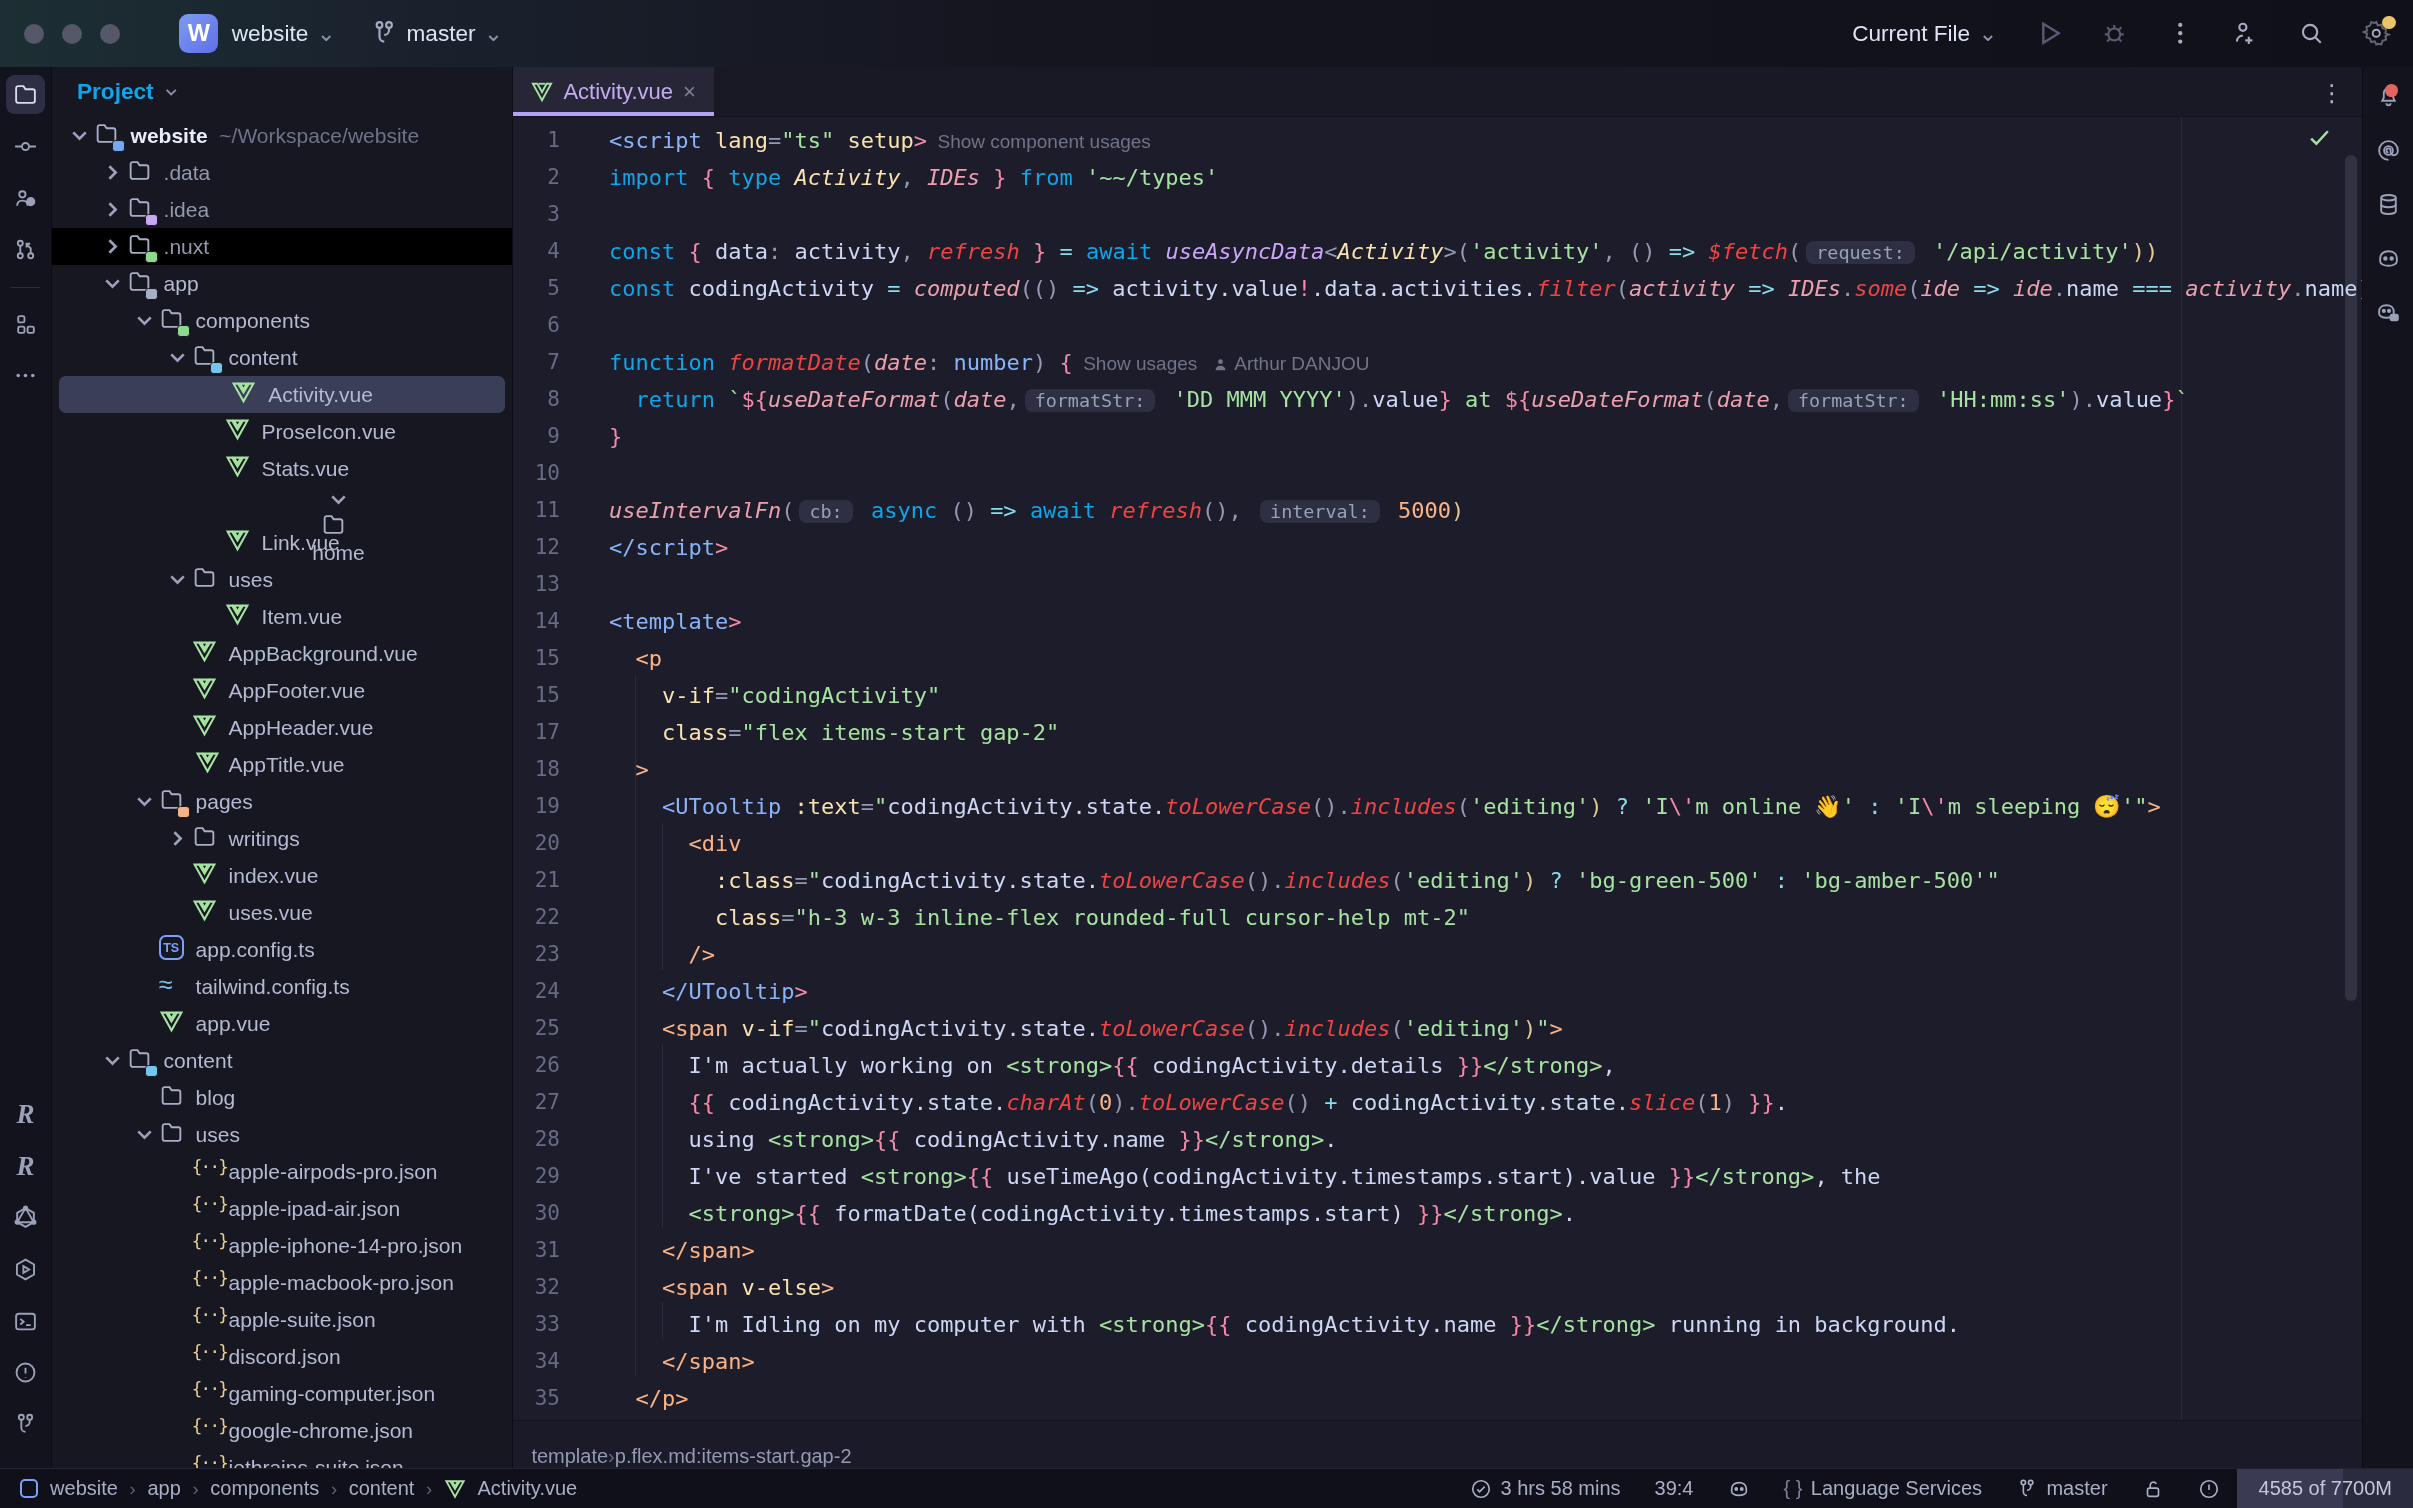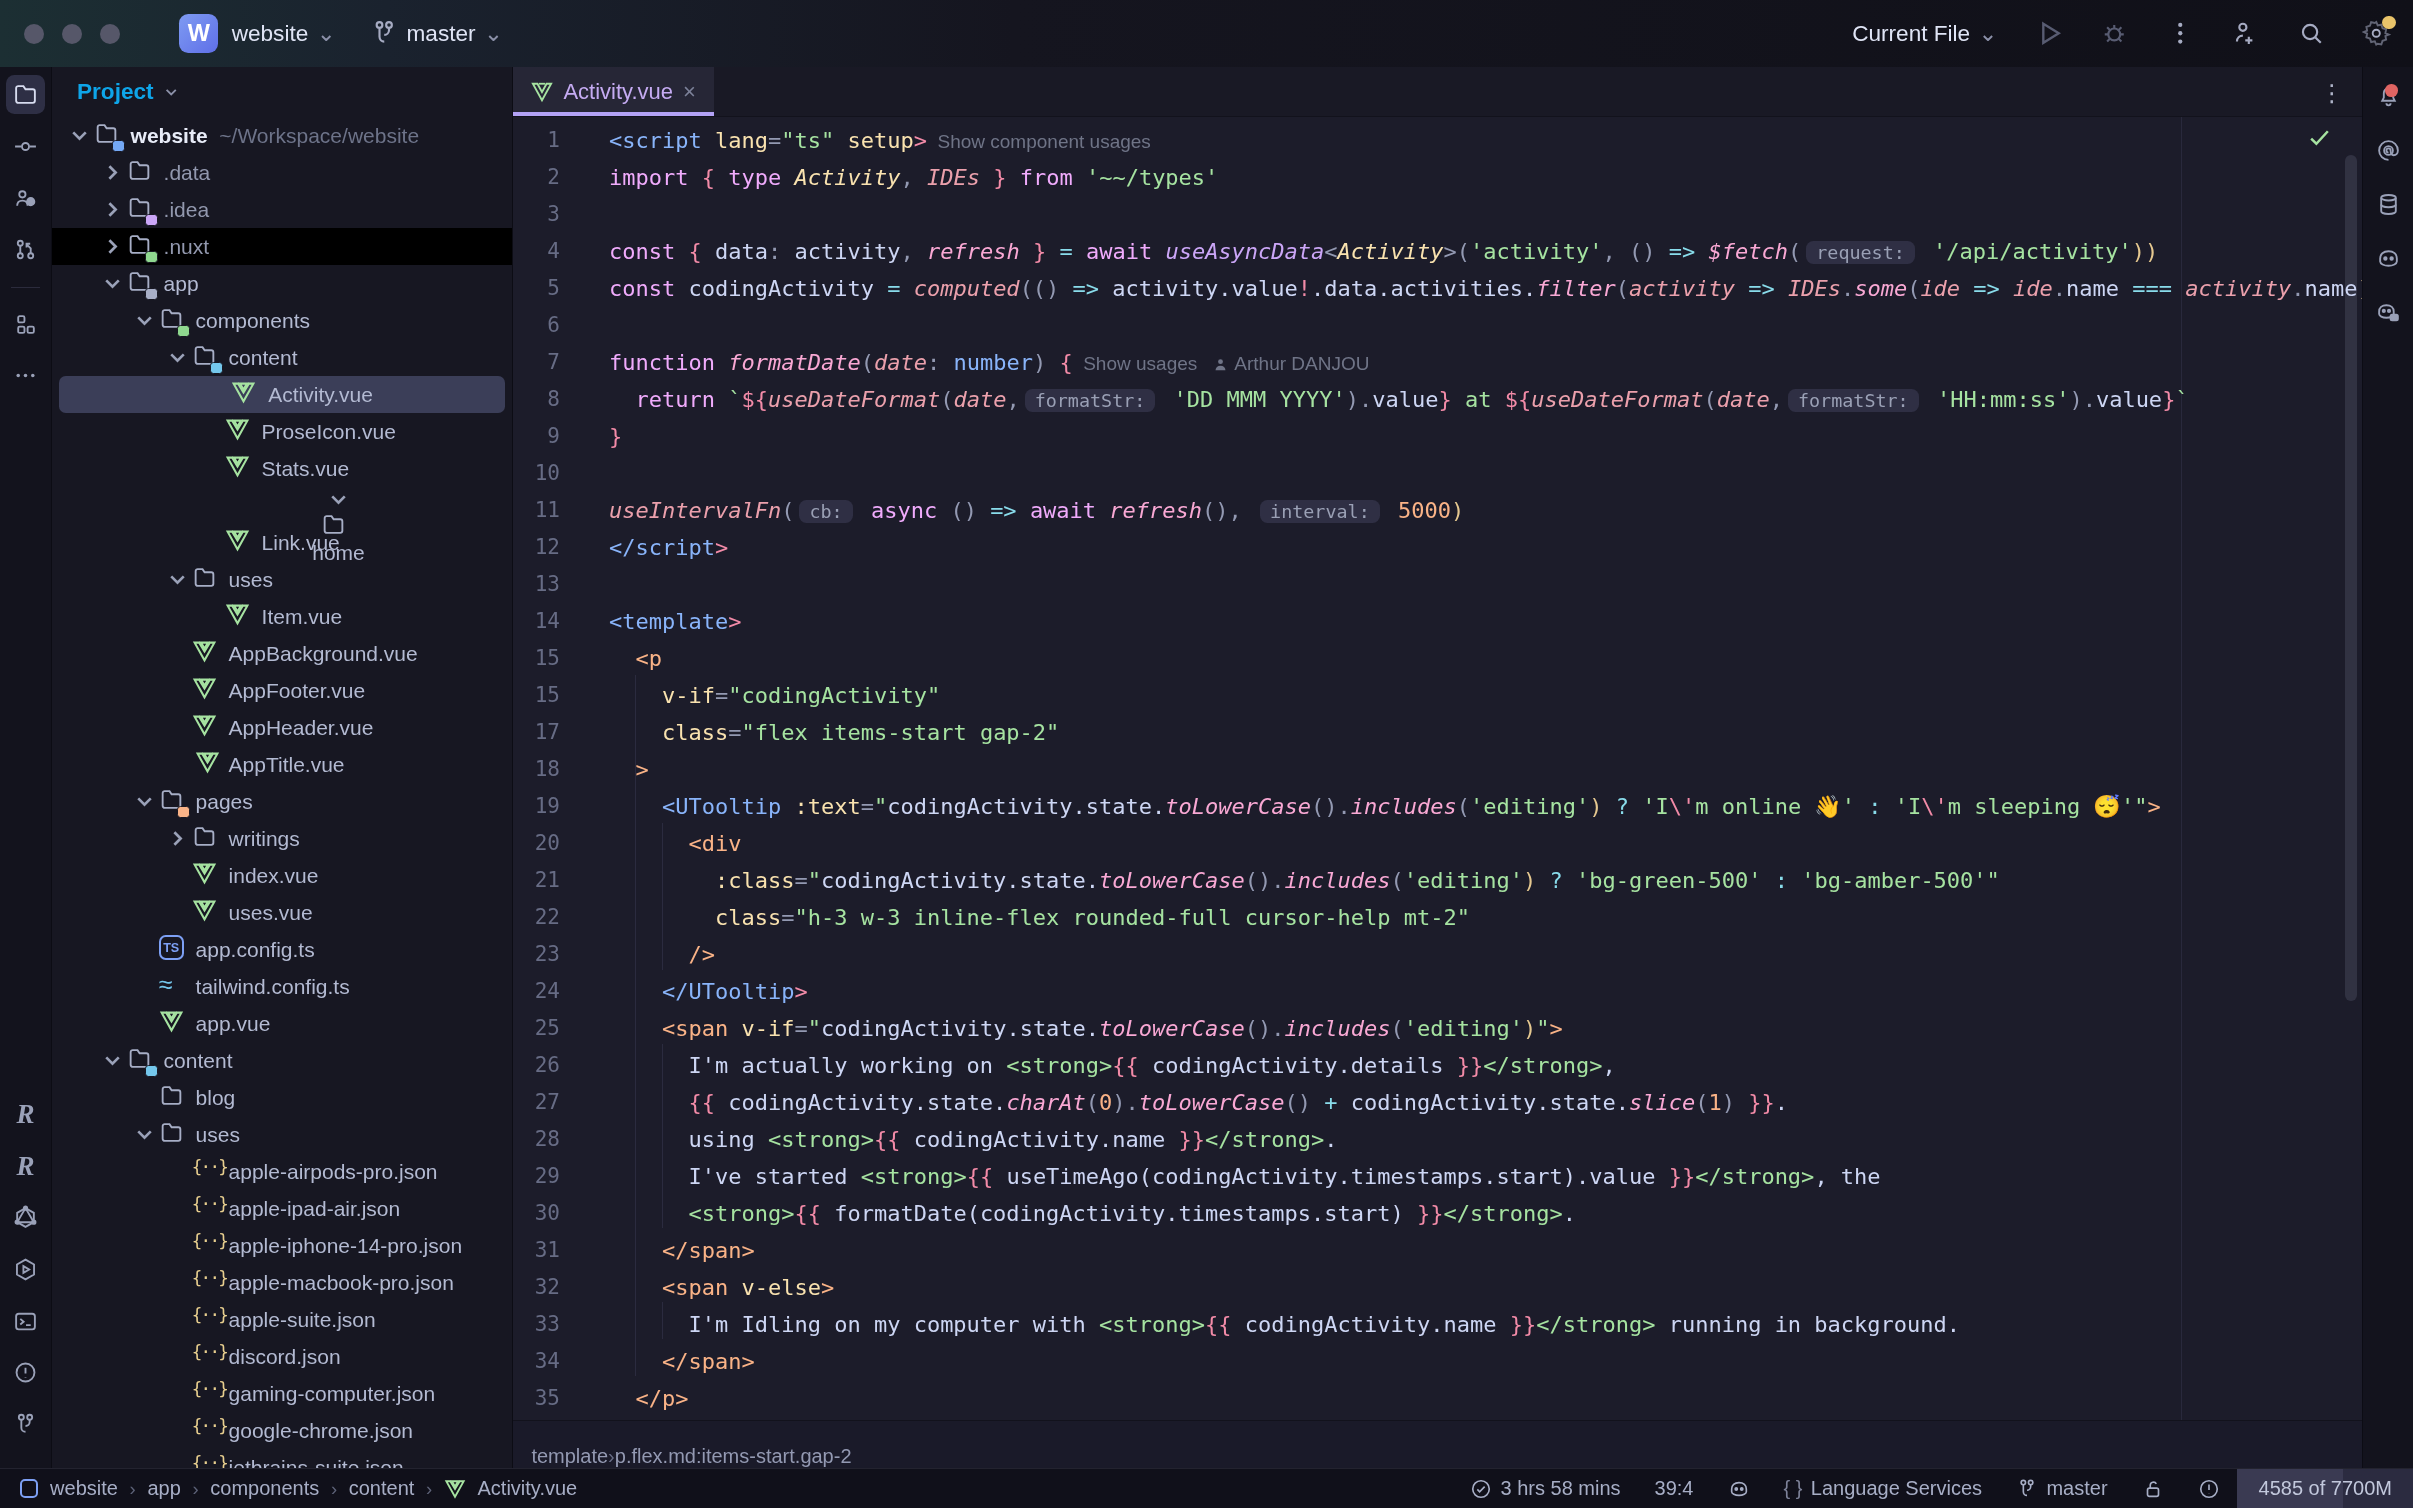--- a/index.html
+++ b/index.html
@@ -62,22 +62,22 @@
   .tab-underline { position:absolute; left:0; right:0; bottom:0; height:4.2px; background:#b3a2f6; }
   .tab .close { color:#7c8199; font-size:22px; }
   .tab-kebab { position:absolute; right:18.4px; top:11.7px; color:#aeb3c8; font-size:23.5px; letter-spacing:0; }
   .edbody { position:relative; flex:1; overflow:hidden; }
   .margin-guide { position:absolute; top:0; bottom:0; left:1668px; width:0.8px; background:#29293c; }
   .iguide { position:absolute; width:0.8px; background:#2b2b3f; }
   .codewrap { position:absolute; inset:0; padding-top:5px; font-family:"DejaVu Sans Mono",monospace; font-size:22px; line-height:37px; }
   .cline { display:flex; height:37px; white-space:pre; }
   .ln { flex:0 0 96px; text-align:right; padding-right:49px; color:#676c85; font-size:21px; }
   .ctext { flex:1; min-width:0; overflow:hidden; }
-  .tok-kw{color:#f0abfc;} .tok-str{color:#a6e3a1;} .tok-num{color:#fab387;}
-  .tok-fb{color:#f9a8d4;font-style:italic;} .tok-fm{color:#eba0ac;font-style:italic;}
+  .tok-kw{color:#0ea5e9;} .tok-str{color:#a6e3a1;} .tok-num{color:#fab387;}
+  .tok-fb{color:#ef4444;font-style:italic;} .tok-fm{color:#eba0ac;font-style:italic;}
   .tok-mi{color:#cba6f7;font-style:italic;} .tok-ty{color:#f9e2af;font-style:italic;}
   .tok-at{color:#f9e2af;} .tok-tb{color:#89b4fa;} .tok-tp{color:#fab387;} .tok-tg{color:#a6e3a1;}
   .tok-rd{color:#f38ba8;} .tok-pu{color:#9399b2;} .tok-gd{color:#e5c890;} .tok-op{color:#89dceb;} .tok-tx{color:#cdd6f4;}
   .inlay { background:#2f2f44; color:#9aa0b5; border-radius:7.5px; padding:0.8px 10px; font-size:18.4px; margin:0 5px; }
   .cv { color:#6f7487; font-family:"Liberation Sans",sans-serif; font-size:19px; }
   .au { color:#6f7487; font-family:"Liberation Sans",sans-serif; font-size:19px; }
   .au svg { width:17px; height:17px; vertical-align:-2.5px; margin:0 5px 0 15px; }
   .check-widget { position:absolute; top:8.4px; right:30px; color:#a6e3a1; width:25px; height:25px; }
   .scrollthumb { position:absolute; right:5px; top:38px; width:11.7px; height:846px; border-radius:5.9px; background:rgba(205,214,244,0.12); }
   .crumbbar { height:48px; background:#1a1a29; border-top:0.8px solid #12121c; display:flex; align-items:flex-end; gap:0; padding-left:18.4px; font-size:20px; color:#9399b2; }

